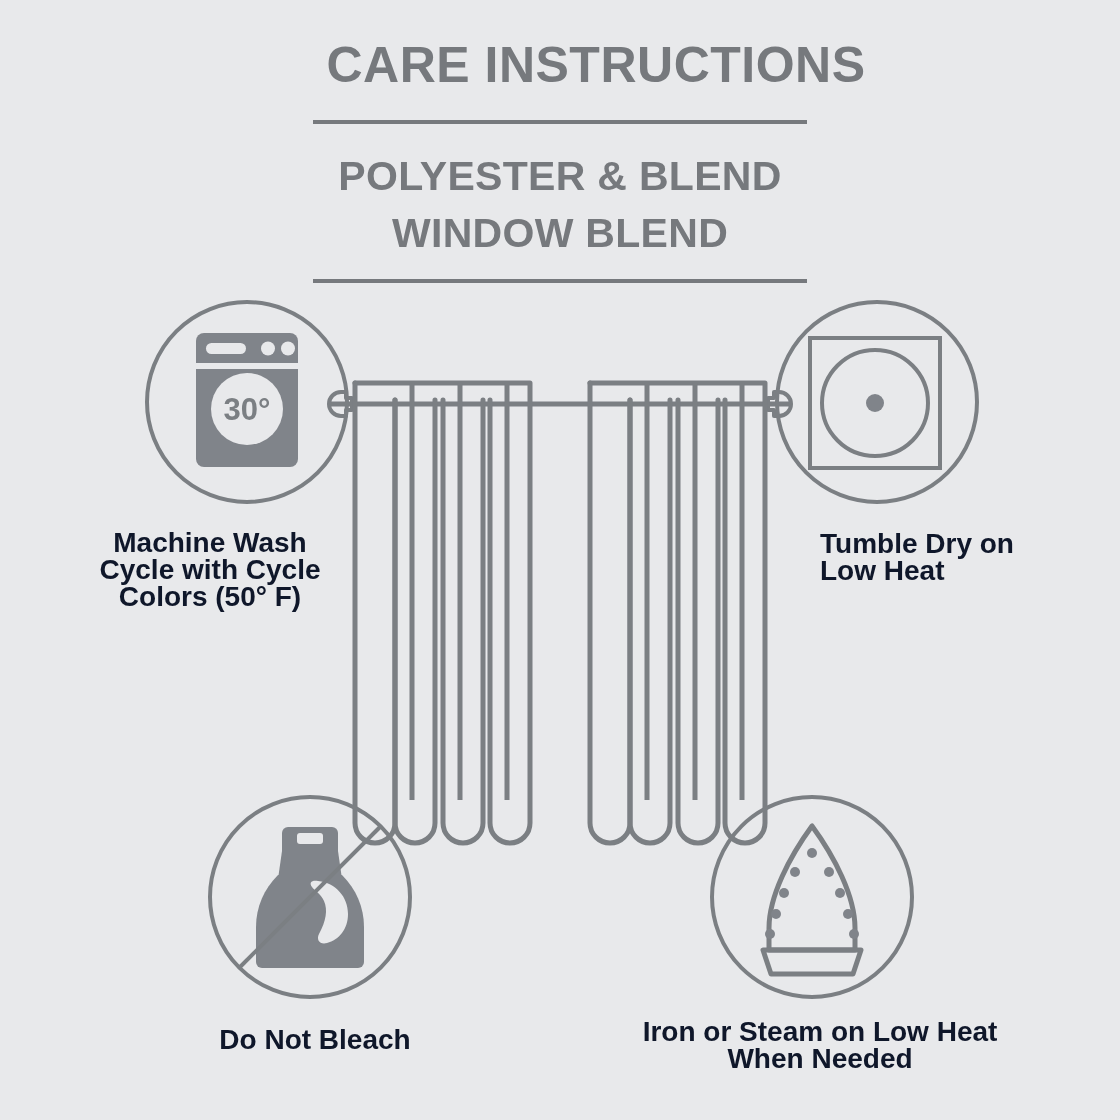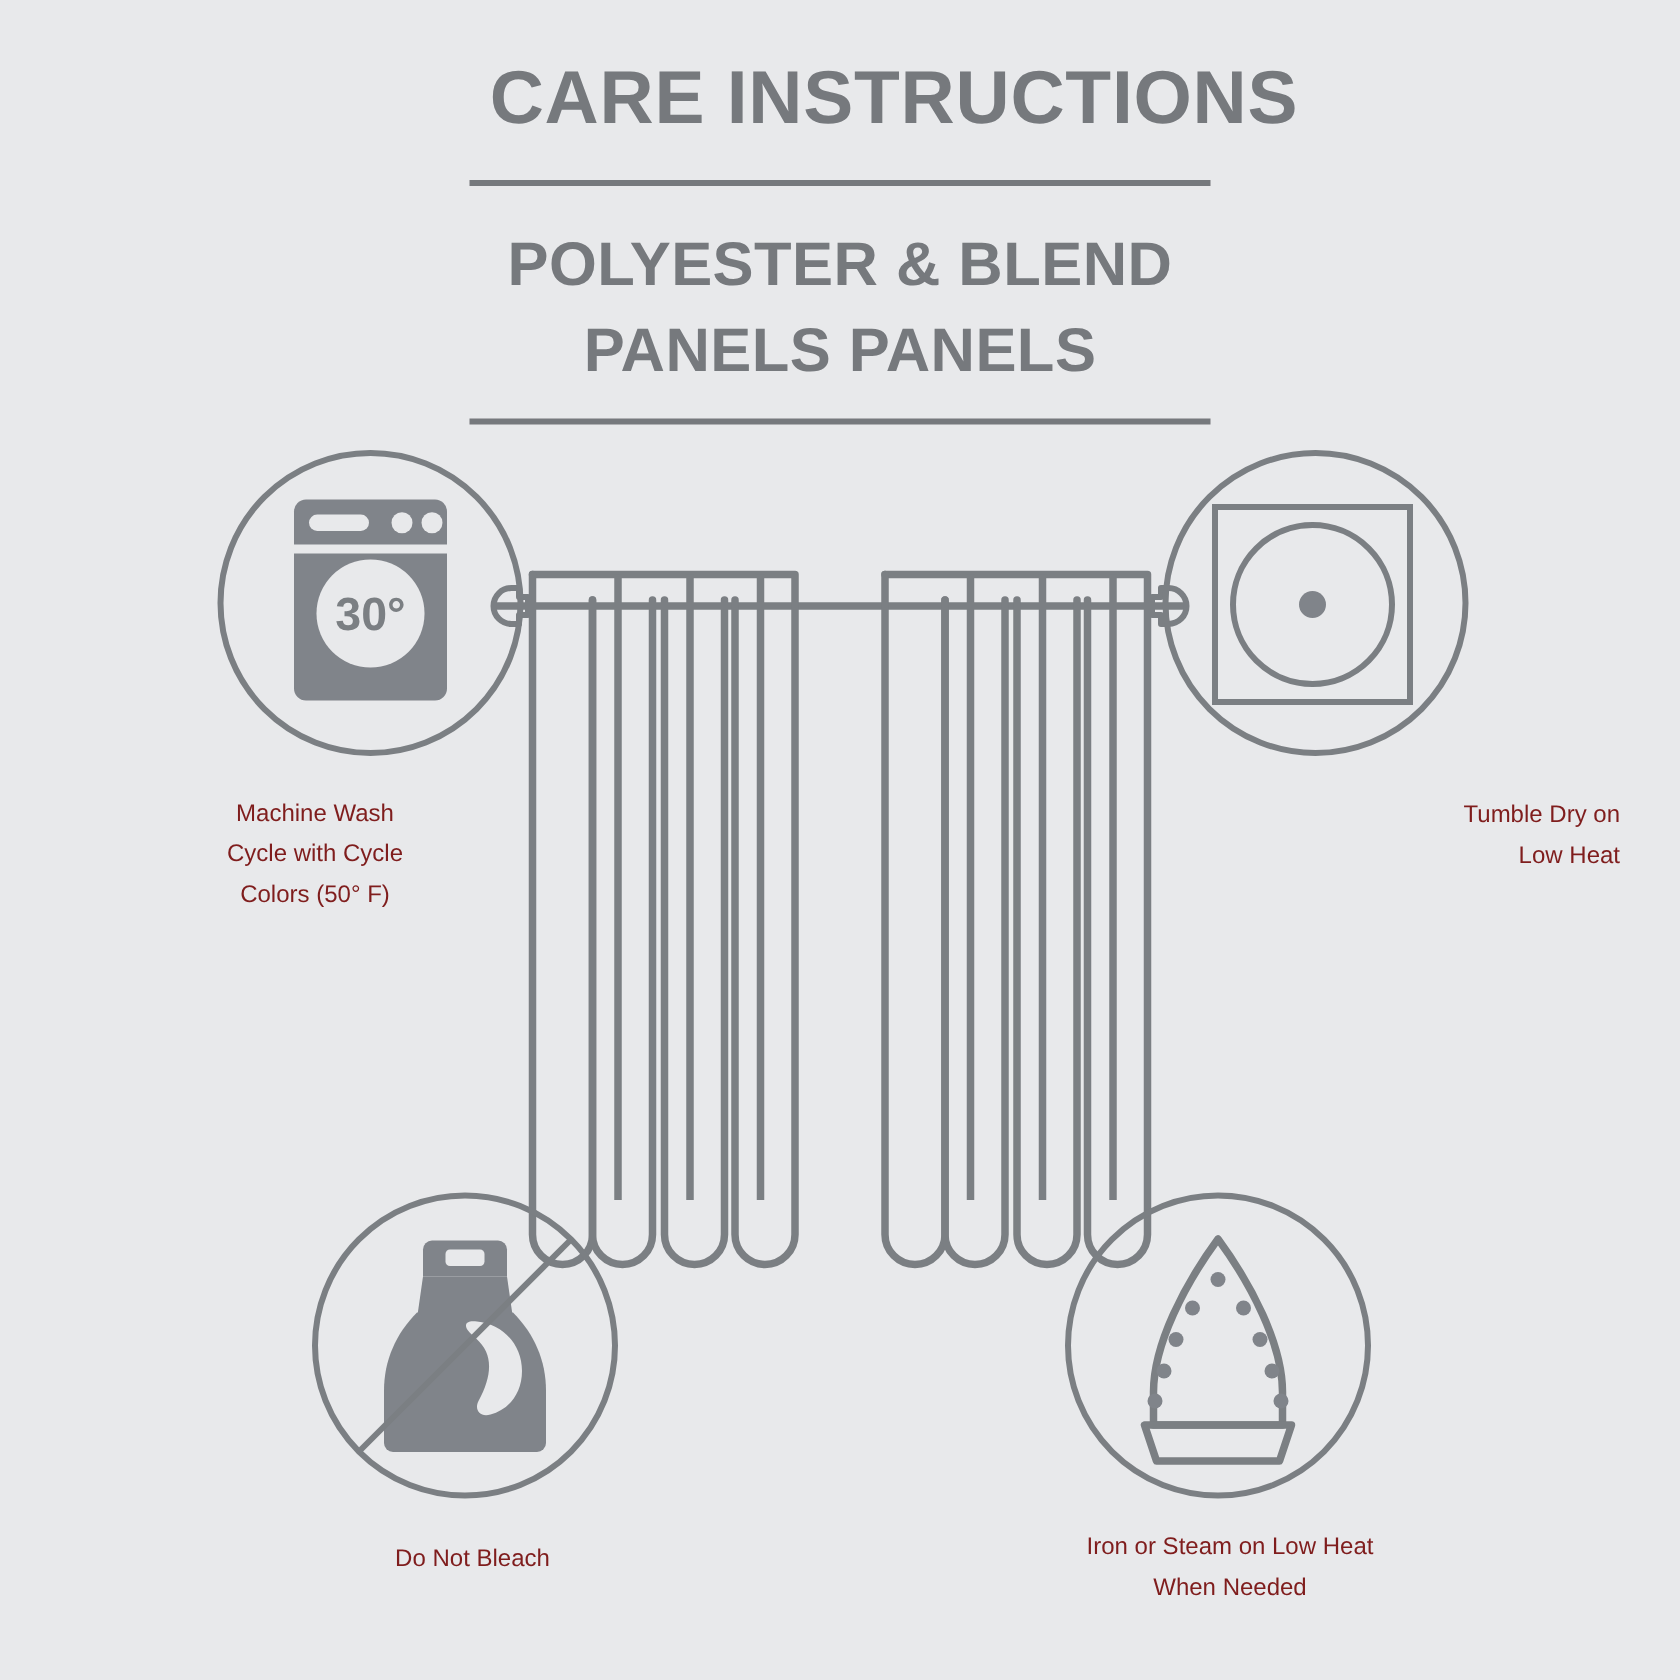--- a/index.html
+++ b/index.html
@@ -43,36 +43,36 @@
     width: 1120px;
     text-align: center;
     font-size: 41px;
     font-weight: bold;
     line-height: 57px;
     letter-spacing: 0.3px;
     color: #76797d;
   }
   .caption {
     position: absolute;
-    font-size: 16px;
-    font-weight: normal;
+    font-size: 28px;
+    font-weight: bold;
     line-height: 27px;
-    color: #7f1d1d;
+    color: #0f172a;
   }
   #caption-wash {
     left: 60px;
     top: 529px;
     width: 300px;
     text-align: center;
   }
   #caption-dry {
     left: 820px;
     top: 530px;
     width: 260px;
-    text-align: right;
+    text-align: left;
   }
   #caption-bleach {
     left: 165px;
     top: 1026px;
     width: 300px;
     text-align: center;
   }
   #caption-iron {
     left: 600px;
     top: 1018px;
@@ -95,21 +95,21 @@
 <body>
 
 <div id="page">
 
   <div class="title">CARE INSTRUCTIONS</div>
 
   <div class="divider" id="divider-top"></div>
 
   <div class="subtitle">
     <div>POLYESTER &amp; BLEND</div>
-    <div>PANELS PANELS</div>
+    <div>WINDOW BLEND</div>
   </div>
 
   <div class="divider" id="divider-bottom"></div>
 
   <svg width="1120" height="1120">
 
     <g>
       <line class="stroke" x1="330" y1="404" x2="790" y2="404" stroke-width="5"></line>
 
       <g>

